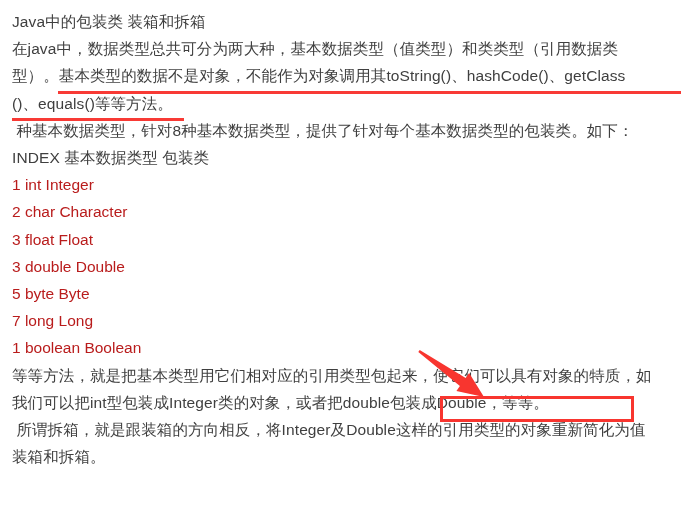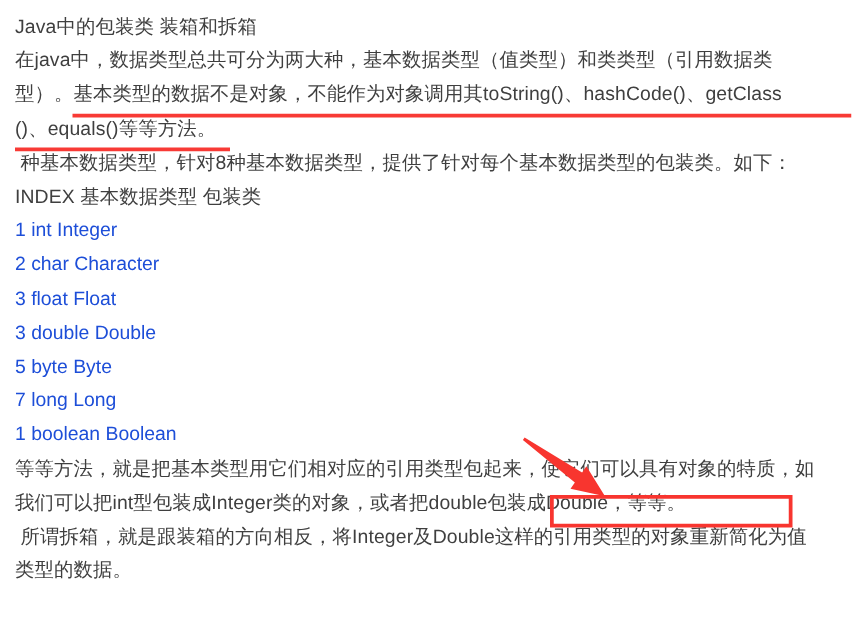--- a/index.html
+++ b/index.html
@@ -32,21 +32,21 @@
     line-height: 27.2px;
     color: #3f3f3f;
     letter-spacing: 0.1px;
     white-space: pre;
     position: relative;
   }
 
   .listline {
     font-size: 15.5px;
     line-height: 27.2px;
-    color: #1d4ed8;
+    color: #b91c1c;
     white-space: pre;
   }
 
   
   #annotations {
     position: absolute;
     left: 0; top: 0;
     width: 685px;
     height: 511px;
     pointer-events: none;
@@ -85,21 +85,21 @@
   <div class="listline">3 float Float</div>
   <div class="listline">3 double Double</div>
   <div class="listline">5 byte Byte</div>
   <div class="listline">7 long Long</div>
   <div class="listline">1 boolean Boolean</div>
 
   <div class="line"><span>等等方法，就是把基本类型用它们相对应的引用类型包起来，</span><span>使它们可以具有对象的特质</span><span>，如</span></div>
   <div class="line">我们可以把int型包装成Integer类的对象，或者把double包装成Double，等等。</div>
 
   <div class="line"> 所谓拆箱，就是跟装箱的方向相反，将Integer及Double这样的引用类型的对象重新简化为值</div>
-  <div class="line">类型的数据。</div>
+  <div class="line">装箱和拆箱。</div>
 
 </div>
 
 <div id="annotations">
   <div class="underline" id="ul1" style="left: 58px; top: 91px; width: 623px; height: 3px;"></div>
   <div class="underline" id="ul2" style="left: 12px; top: 118px; width: 172px; height: 3px;"></div>
   <div class="hl-box" id="hlbox" style="left: 440px; top: 396px; width: 194px; height: 26px;"></div>
   <svg class="arrow-svg" id="arrowsvg" width="685" height="511" viewBox="0 0 685 511" xmlns="http://www.w3.org/2000/svg">
     <polygon id="arrowpoly" points="418.31,351.98 459.89,386.06 456.42,390.96 484.00,397.00 469.13,373.00 465.67,377.90 419.69,350.02" fill="#f8352f"></polygon>
   </svg>

